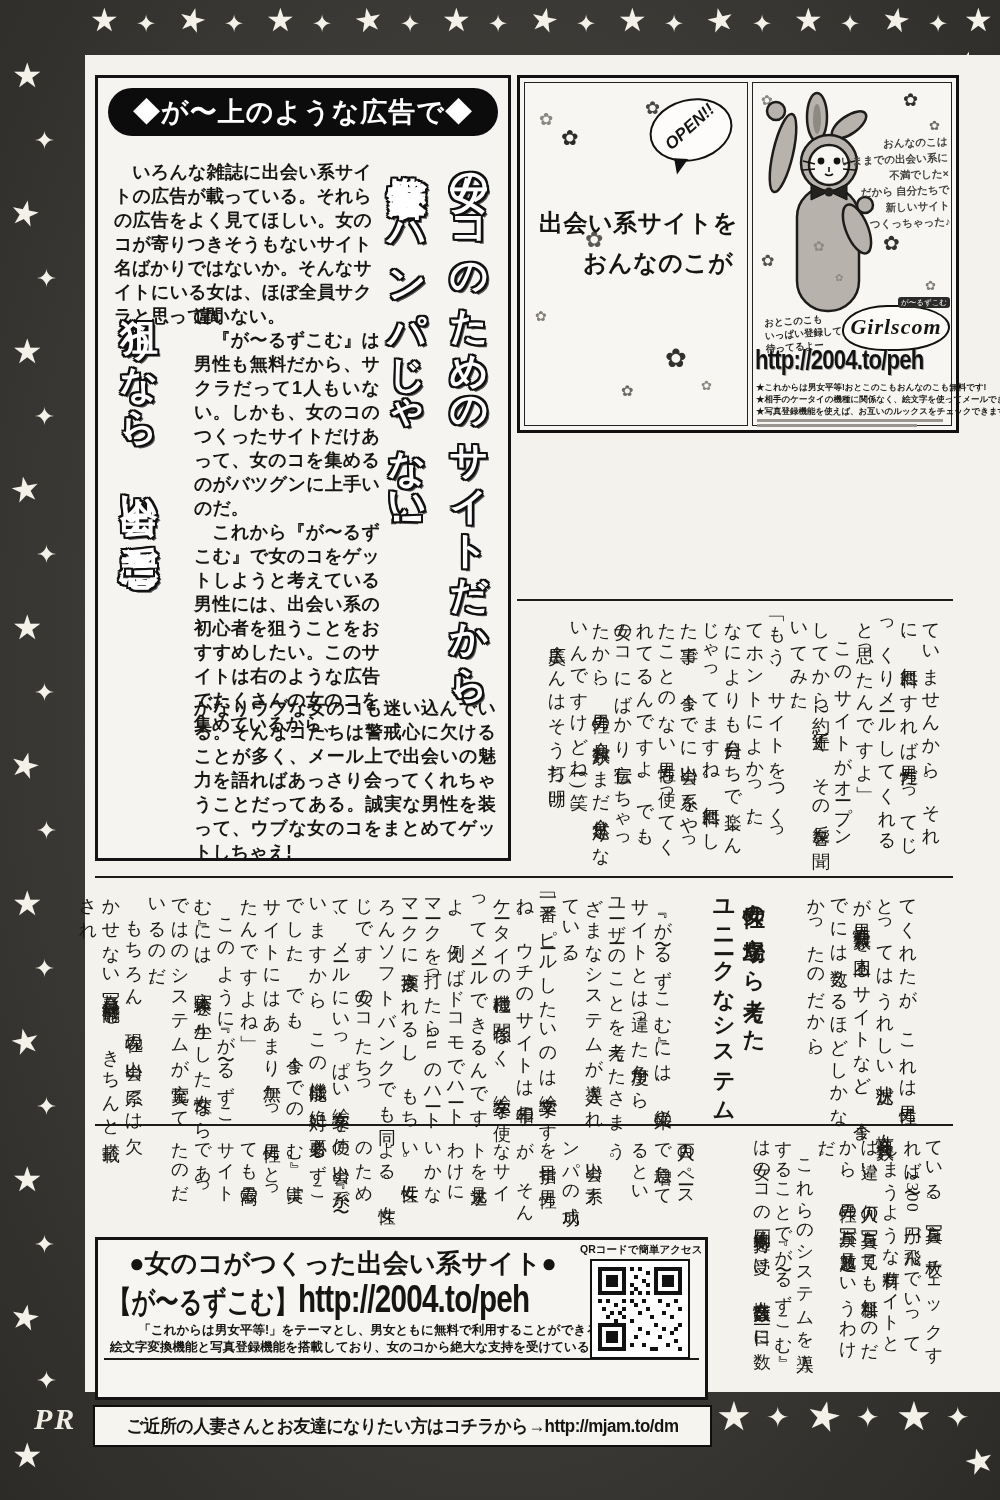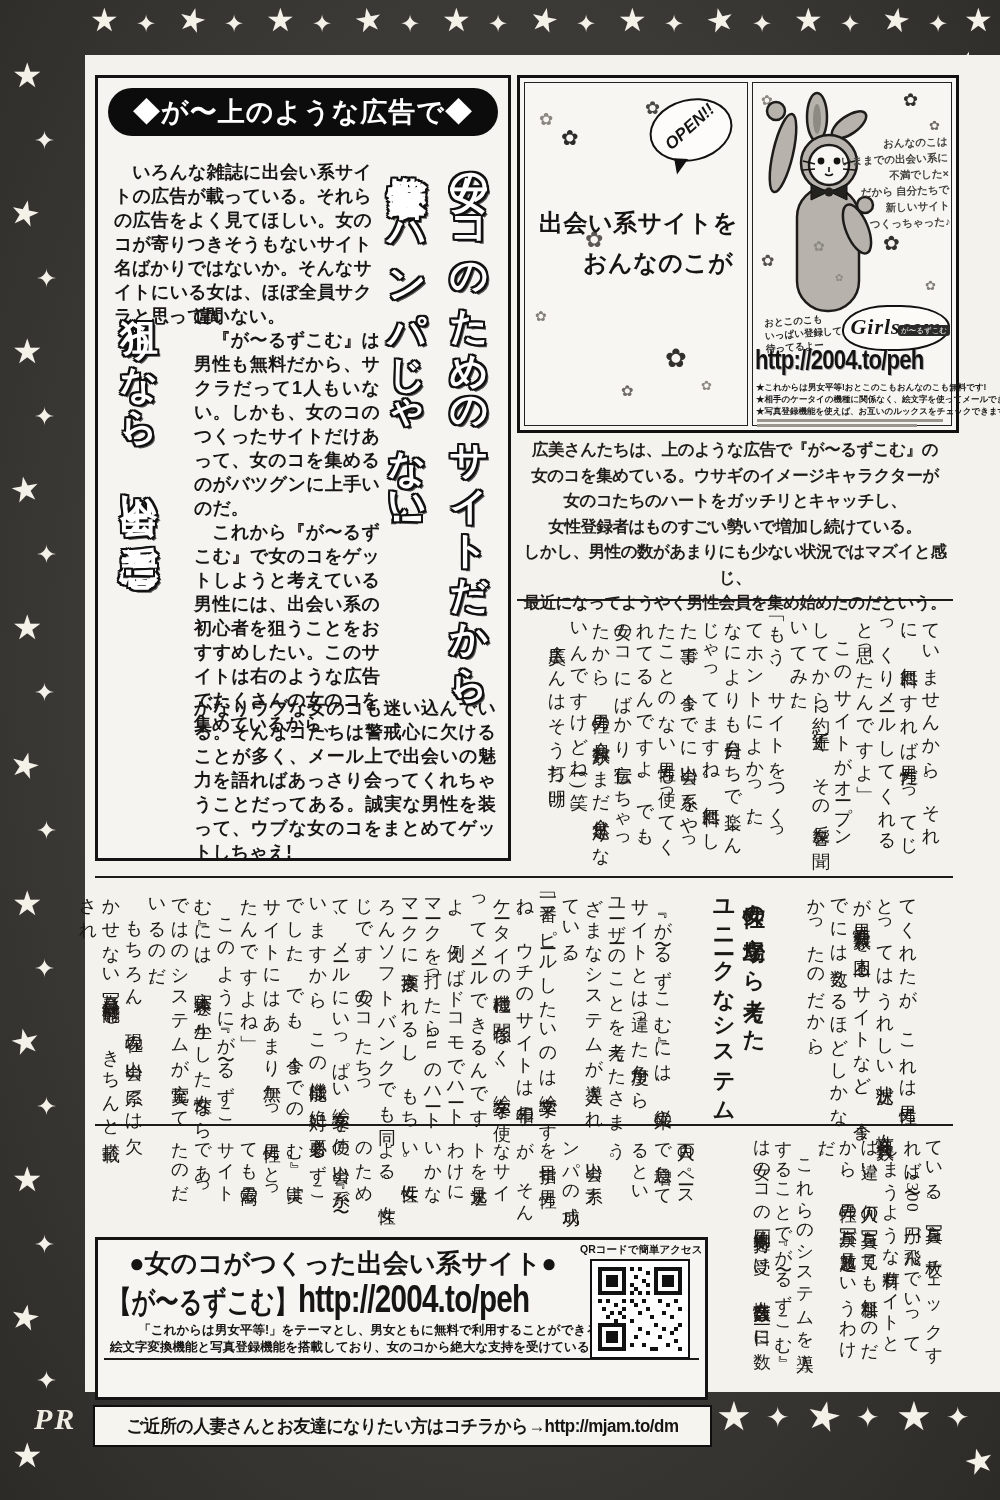--- a/index.html
+++ b/index.html
@@ -33,21 +33,21 @@
   .open-bubble::after{content:"";position:absolute;left:14px;bottom:-12px;width:0;height:0;
                border-left:4px solid transparent;border-right:10px solid transparent;border-top:16px solid #111;transform:rotate(18deg);}
   .open-txt{position:absolute;left:10px;top:16px;font-weight:900;font-style:italic;font-size:17px;transform:rotate(-28deg);letter-spacing:0;}
   .hl{font-weight:900;font-size:24px;line-height:40px;white-space:nowrap;letter-spacing:0.5px;}
   .note-txt{position:absolute;right:2px;top:52px;width:116px;font-size:10.5px;line-height:16px;font-weight:700;
             text-align:right;white-space:pre-line;color:#454340;transform:rotate(-2deg);}
   .speech-txt{position:absolute;left:12px;top:230px;font-size:9.5px;line-height:13px;font-weight:800;white-space:pre-line;transform:rotate(-4deg);color:#2b2a28;}
   .logo-blob{position:absolute;right:1px;top:222px;width:104px;height:42px;background:#fcfbf8;border:2px solid #111;
              border-radius:48% 52% 55% 45% / 62% 55% 60% 48%;text-align:center;}
   .logo-txt{font-family:"Liberation Serif", serif;font-style:italic;font-size:22px;font-weight:600;line-height:40px;letter-spacing:1px;}
-  .logo-tag{position:absolute;right:-2px;top:-10px;background:#2a2a28;color:#fff;font-size:7.5px;line-height:11px;padding:0 3px;border-radius:3px;margin-top:28px;}
+  .logo-tag{position:absolute;right:-2px;top:-10px;background:#2a2a28;color:#fff;font-size:7.5px;line-height:11px;padding:0 3px;border-radius:3px;}
   .ad-url{position:absolute;left:2px;top:262px;font-weight:900;font-size:27px;letter-spacing:-1px;white-space:nowrap;
           transform:scaleX(0.82);transform-origin:left center;color:#131313;text-shadow:1px 1px 0 #aaa;}
   .bullets{position:absolute;left:3px;top:298px;width:192px;font-size:8.5px;font-weight:800;line-height:12px;white-space:nowrap;color:#1c1b19;}
   .fineline{position:absolute;left:4px;width:186px;height:3px;background:#9a968f;}
   
   .caption{position:absolute;left:517px;top:437px;width:436px;text-align:center;font-weight:600;
            font-size:16.5px;line-height:25.5px;letter-spacing:-0.5px;color:#201e1b;}
   
   .rule{position:absolute;background:#1d1c1a;height:2px;}
   
@@ -221,28 +221,20 @@
       <div class="bullets">
         <div>★これからは男女平等!おとこのこもおんなのこも無料です!</div>
         <div>★相手のケータイの機種に関係なく、絵文字を使ってメールできます!</div>
         <div>★写真登録機能を使えば、お互いのルックスをチェックできます!</div>
       </div>
       <div class="fineline" style="top:336px;"></div>
       <div class="fineline" style="top:341px;width:160px;"></div>
     </div>
   </section>
 
-  <div class="caption">
-    <div>広美さんたちは、上のような広告で『が〜るずこむ』の</div>
-    <div>女のコを集めている。ウサギのイメージキャラクターが</div>
-    <div>女のコたちのハートをガッチリとキャッチし、</div>
-    <div>女性登録者はものすごい勢いで増加し続けている。</div>
-    <div>しかし、男性の数があまりにも少ない状況ではマズイと感じ、</div>
-    <div>最近になってようやく男性会員を集め始めたのだという。</div>
-  </div>
 
   <div class="rule" style="left:517px;top:599px;width:436px;"></div>
   <div class="rule" style="left:95px;top:876px;width:858px;"></div>
   <div class="rule" style="left:95px;top:1124px;width:858px;"></div>
 
   <div class="v s2">ていませんから。それに、無料にすれば男性だってじっくりメールしてくれると思ったんですよ」
 　このサイトがオープンしてから約2年近く。その反響を聞いてみた。
 「もう、サイトをつくってホントによかった。なによりも自分たちで楽しんじゃってますね。無料にした事で、今までに出会い系をやったことのない男性も使ってくれてるんですよ。でも、女のコにばかり宣伝しちゃったから、男性の会員数がまだ全然足りないんですけどね(笑)」
 　広美さんはそう打ち明け</div>
 

